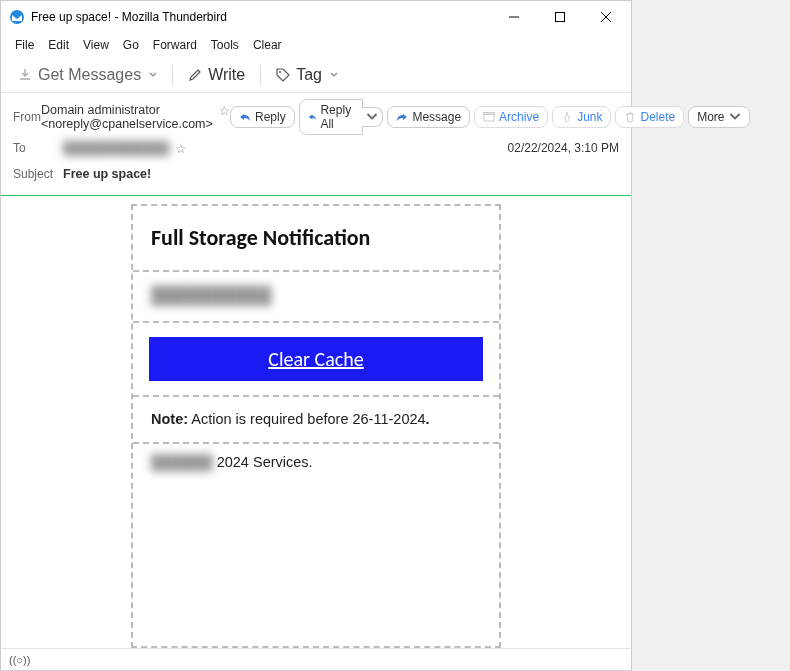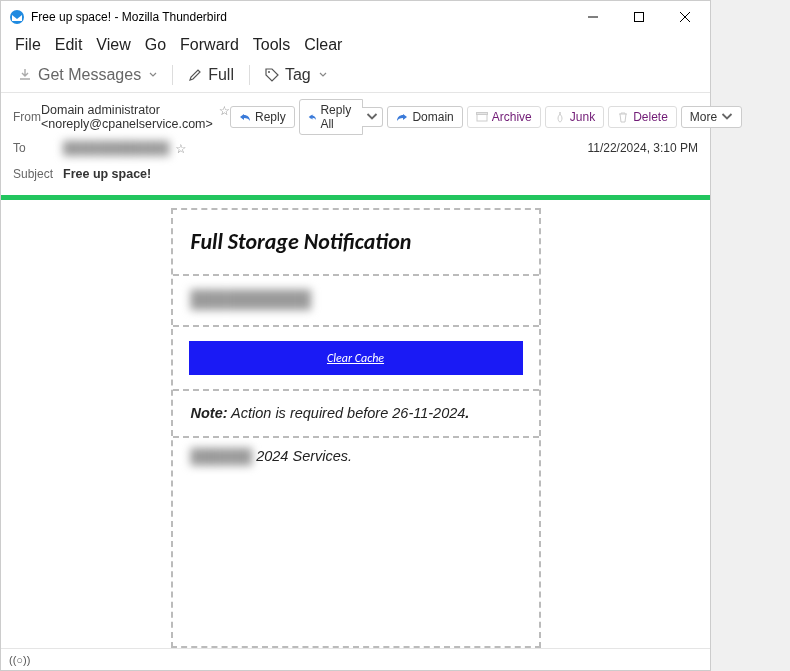--- a/index.html
+++ b/index.html
@@ -1,49 +1,49 @@
 <!DOCTYPE html>
 <html><head>
 <meta charset="utf-8">
 <style>
 * { margin: 0; padding: 0; box-sizing: border-box; font-family: "Segoe UI", Arial, sans-serif; }
 body { width: 790px; height: 671px; background: #f0f0f0; overflow: hidden; }
-.window { width: 711px; height: 671px; background: #fff; border: 1px solid #ccc; display: flex; flex-direction: column; }
+.window { width: 632px; height: 671px; background: #fff; border: 1px solid #ccc; display: flex; flex-direction: column; }
 .titlebar { height: 32px; display: flex; align-items: center; padding: 0 2px 0 8px; background: #fff; }
 .titlebar .tb-icon { width: 16px; height: 16px; margin-right: 6px; }
 .titlebar .tb-title { font-size: 12px; color: #000; flex: 1; }
 .win-btns { display: flex; }
 .win-btn { width: 46px; height: 30px; display: flex; align-items: center; justify-content: center; }
 .win-btn svg { width: 10px; height: 10px; }
-.menubar { height: 24px; display: flex; align-items: center; padding: 2px 8px; gap: 2px; font-size: 16px; color: #222; }
+.menubar { height: 24px; display: flex; align-items: center; padding: 2px 8px; gap: 2px; font-size: 12px; color: #222; }
 .menubar span { padding: 2px 6px; }
 .toolbar { height: 36px; display: flex; align-items: center; padding: 0 8px; gap: 6px; border-bottom: 1px solid #e5e5e5; }
 .tbtn { display: flex; align-items: center; gap: 6px; padding: 4px 8px; border: 1px solid transparent; border-radius: 3px; font-size: 16px; color: #666; }
 .tbtn.sep { width:1px; height:20px; background:#ddd; padding:0; border:none; border-radius:0; }
 .tbtn svg { width: 14px; height: 14px; }
 .tbtn .chev { width:8px; height:8px; margin-left:2px; }
-.hdr-rows { padding: 6px 12px 8px 12px; font-size: 12.5px; color: #333; border-bottom: 5px solid #22c55e; }
+.hdr-rows { padding: 6px 12px 8px 12px; font-size: 12.5px; color: #333; border-bottom: 1px solid #22c55e; }
 .hdr-row { display: flex; align-items: center; min-height: 26px; }
 .hdr-label { width: 50px; color: #666; font-size: 12px; }
 .hdr-val { flex: 1; display:flex; gap:6px; }
 .actions { display: flex; gap: 4px; align-items:center; }
-.abtn { display:flex; align-items:center; gap:4px; padding: 3px 8px; border: 1px solid #ccc; border-radius: 3px; font-size: 12px; color:#333; background:#fff; }
-.abtn.disabled { color:#701a75; border-color:#ddd; }
+.abtn { display:flex; align-items:center; gap:4px; padding: 3px 8px; border: 1px solid #ccc; border-radius: 8px; font-size: 12px; color:#333; background:#fff; }
+.abtn.disabled { color:#3b82f6; border-color:#ddd; }
 .abtn svg { width:12px; height:12px; }
 .abtn.drop { padding:3px 4px; border-left:none; border-top-left-radius:0; border-bottom-left-radius:0; margin-left:-5px; }
 .date { font-size:12px; color:#333; }
 .redact { filter: blur(4px); color:#999; user-select:none; }
-.body-area { flex:1; overflow:auto; background:#fff; display:flex; justify-content:center; padding-top:8px;font-style:italic; }
+.body-area { flex:1; overflow:auto; background:#fff; display:flex; justify-content:center; padding-top:8px; }
 .email-box { width: 370px; border: 2px dashed #bbb; }
 .email-box .sec { padding: 12px 18px; border-bottom: 2px dashed #bbb; font-size: 14.5px; color:#222; line-height:1.45; }
 .email-box .sec:last-child { border-bottom:none; }
 .email-box h2 { font-size: 22px; font-weight:700; color:#111; font-family: Calibri, Arial, sans-serif; padding:4px 0; }
 .email-box .sec.body-text { font-family: Calibri, Arial, sans-serif; }
 .cta-wrap { padding: 14px 16px; border-bottom:2px dashed #bbb; }
-.cta { background:#1a1af5; color:#fff; text-align:center; padding: 10px 4px; font-size:12px; text-decoration:underline; font-family: Calibri, Arial, sans-serif; }
+.cta { background:#1a1af5; color:#fff; text-align:center; padding: 10px 4px; font-size:20px; text-decoration:underline; font-family: Calibri, Arial, sans-serif; }
 .statusbar { height: 22px; border-top:1px solid #e5e5e5; display:flex; align-items:center; padding:0 8px; font-size:11px; color:#555; }
 .star { color:#888; }
 </style>
 </head>
 <body>
 
 <div class="window">
 
   <div class="titlebar">
     <span class="tb-icon">
@@ -91,21 +91,21 @@
       <span>Get Messages</span>
       <svg class="chev" viewBox="0 0 8 8">
           <path d="M1 2l3 3 3-3" stroke="#888" stroke-width="1.2" fill="none"></path>
         </svg>
     </div>
     <div class="tbtn sep"></div>
     <div class="tbtn" style="color:#333">
       <svg viewBox="0 0 14 14">
           <path d="M2 12l1-3 7-7 2 2-7 7-3 1z" fill="none" stroke="#555" stroke-width="1.2"></path>
         </svg>
-      <span>Full</span>
+      <span>Write</span>
     </div>
     <div class="tbtn sep"></div>
     <div class="tbtn" style="color:#333">
       <svg viewBox="0 0 14 14">
           <path d="M1 1h6l6 6-6 6-6-6z" fill="none" stroke="#555" stroke-width="1.2"></path>
           <circle cx="4" cy="4" r="1" fill="#555"></circle>
         </svg>
       <span>Tag</span>
       <svg class="chev" viewBox="0 0 8 8">
           <path d="M1 2l3 3 3-3" stroke="#888" stroke-width="1.2" fill="none"></path>
@@ -136,21 +136,21 @@
           </div>
         <div class="abtn drop">
             <svg class="chev" viewBox="0 0 8 8">
               <path d="M1 2l3 3 3-3" stroke="#666" stroke-width="1.2" fill="none"></path>
             </svg>
           </div>
         <div class="abtn">
             <svg viewBox="0 0 12 12">
               <path d="M7 3l4 3-4 3V7c-3 0-5 1-6 3 0-4 3-6 6-6V3z" fill="#3a7ad9"></path>
             </svg>
-            <span>Domain</span>
+            <span>Message</span>
           </div>
         <div class="abtn disabled">
             <svg viewBox="0 0 12 12">
               <rect x="1" y="3" width="10" height="7" fill="none" stroke="#ccc"></rect>
               <rect x="0.5" y="1.5" width="11" height="2" fill="none" stroke="#ccc"></rect>
             </svg>
             <span>Archive</span>
           </div>
         <div class="abtn disabled">
             <svg viewBox="0 0 12 12">
@@ -171,21 +171,21 @@
             </svg>
           </div>
       </div>
     </div>
     <div class="hdr-row">
       <div class="hdr-label">To</div>
       <div class="hdr-val">
         <span class="redact">████████████</span>
         <span class="star">☆</span>
       </div>
-      <div class="date">11/22/2024, 3:10 PM</div>
+      <div class="date">02/22/2024, 3:10 PM</div>
     </div>
     <div class="hdr-row">
       <div class="hdr-label">Subject</div>
       <div class="hdr-val" style="font-weight:700">Free up space!</div>
     </div>
   </div>
 
   <div class="body-area">
     <div class="email-box">
       <div class="sec">

